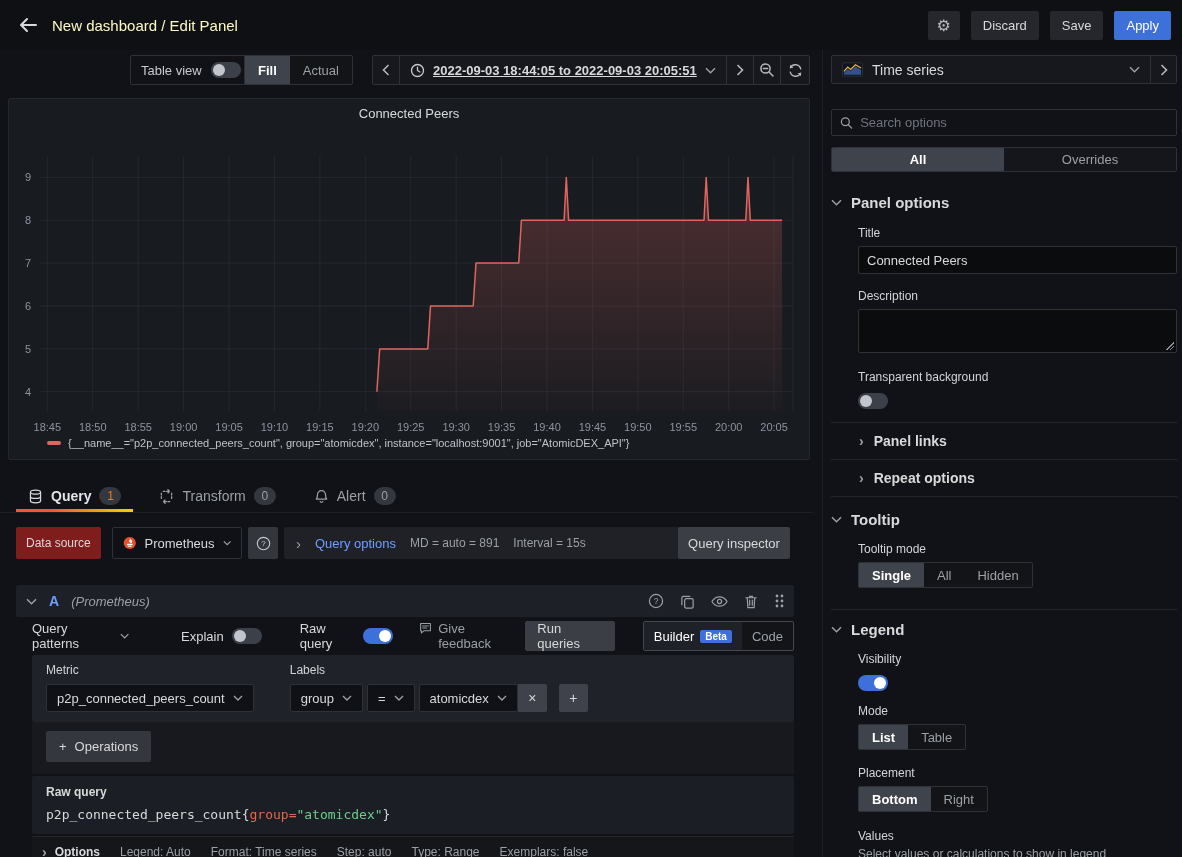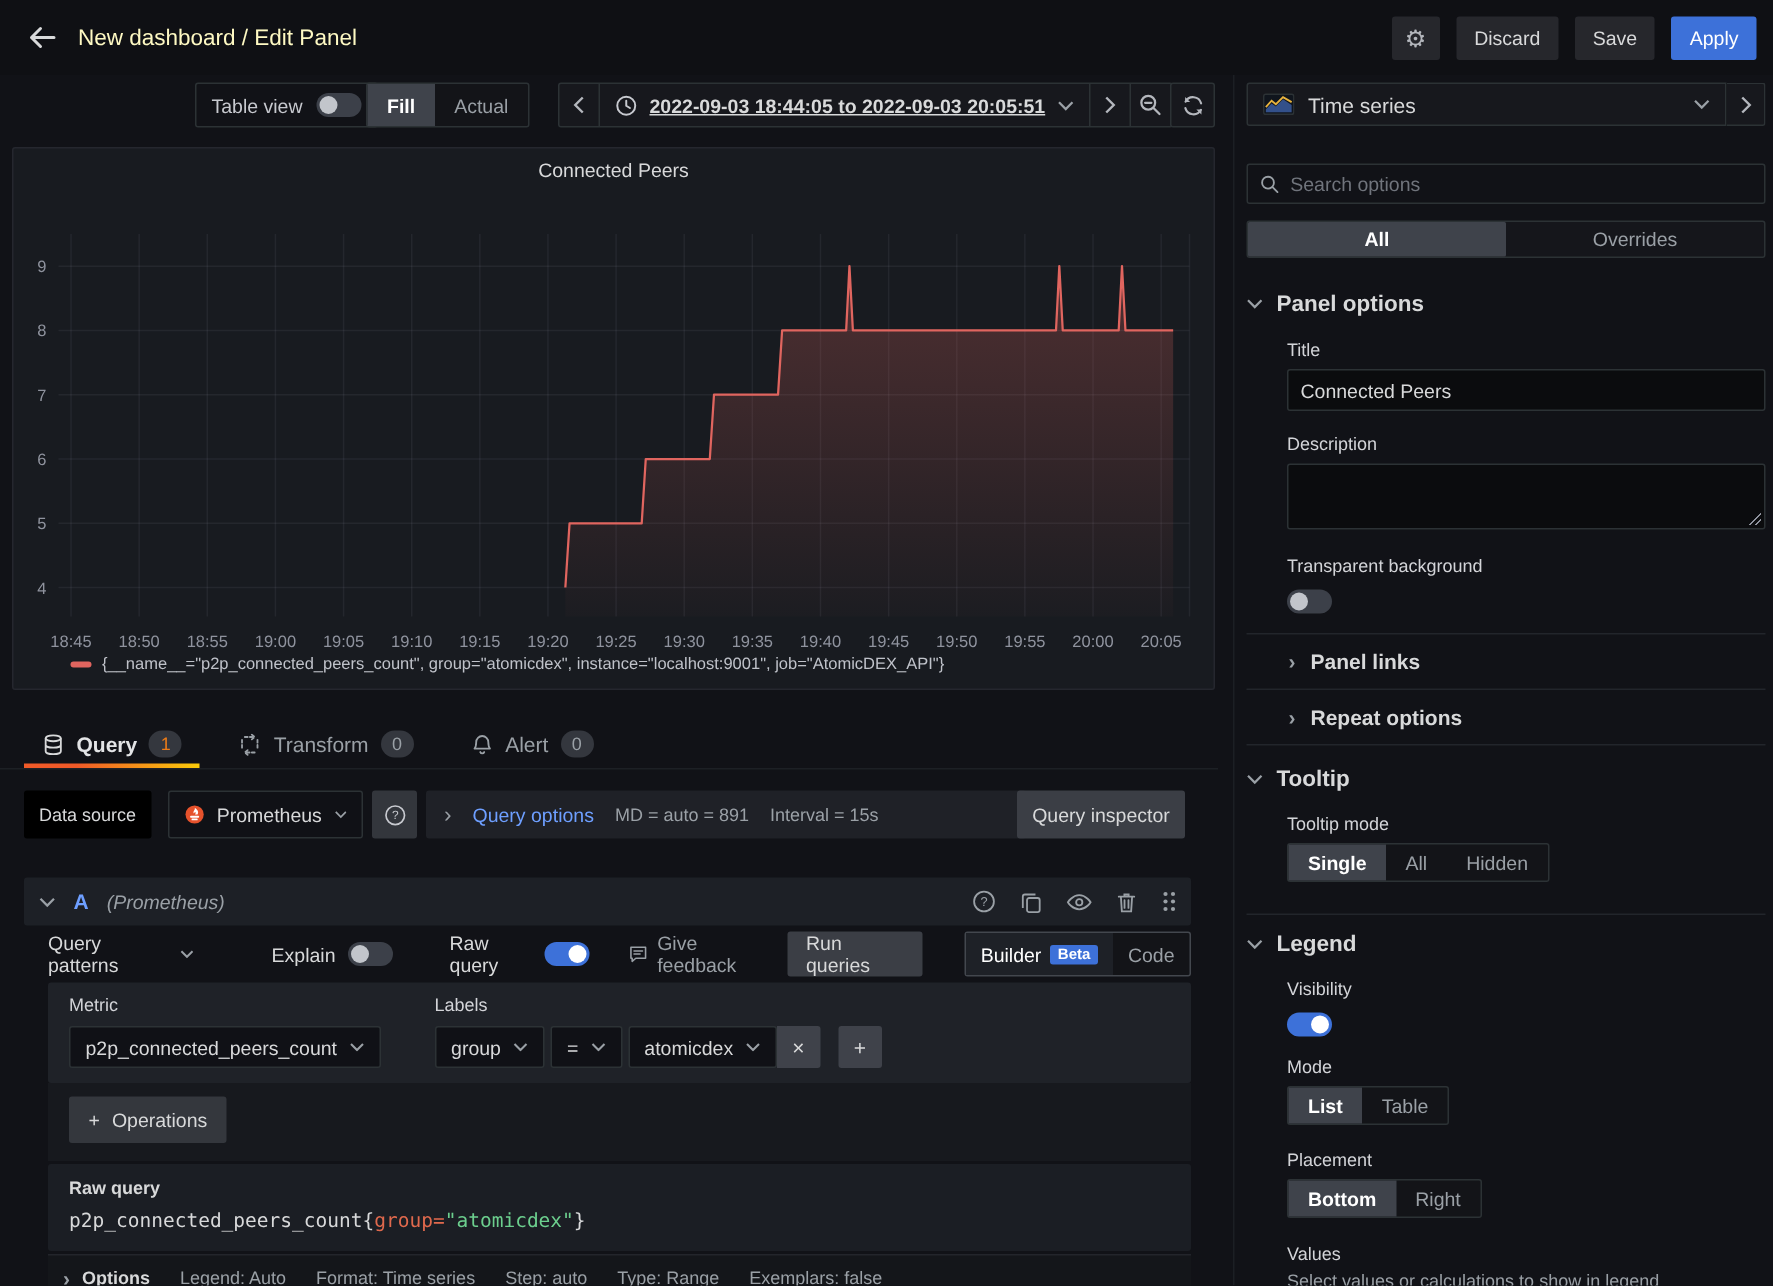--- a/index.html
+++ b/index.html
@@ -51,41 +51,41 @@
   .edit-tabs { position:absolute; top:480px; left:0; width:812px; height:33px; display:flex; padding-left:16px; border-bottom:1px solid #1d2025; }
   .tab { position:relative; display:flex; align-items:center; gap:8px; padding:0 12px; margin-right:14px; color:#9aa0a6; cursor:pointer; }
   .tab .t-label { font-size:14px; }
   .tab.active .t-label { color:#e3e4e6; font-weight:700; }
   .tab.active::after { content:''; position:absolute; left:0; right:0; bottom:0; height:3px; background:linear-gradient(90deg,#f05a28 30%,#fbca0a 99%); }
   .count-pill { background:#34373e; border-radius:9px; min-width:22px; height:18px; padding:0 7px; display:flex; align-items:center; justify-content:center; font-size:12px; color:#9aa0a6; }
   .count-pill.orange { color:#eb7b18; }
 
   
   .ds-row { position:absolute; top:527px; left:16px; width:778px; height:32px; }
-  .gf-label { position:absolute; height:32px; background:#000000; border-radius:2px; display:flex; align-items:center; padding:0 10px; font-size:12px; font-weight:500; color:#d8d9da; }
+  .gf-label { position:absolute; height:32px; background:#7f1d1d; border-radius:2px; display:flex; align-items:center; padding:0 10px; font-size:12px; font-weight:500; color:#d8d9da; }
   .select { background:#101116; border:1px solid #2c3235; border-radius:2px; display:flex; align-items:center; gap:8px; padding:0 10px; color:#d8d9da; cursor:pointer; }
   .ds-picker { position:absolute; left:96px; width:130px; height:32px; }
   .help-btn { position:absolute; left:232px; width:30px; height:32px; background:#33363c; border-radius:2px; display:flex; align-items:center; justify-content:center; cursor:pointer; }
   .qo-bar { position:absolute; left:268px; width:400px; height:32px; background:#1f2127; border-radius:2px; display:flex; align-items:center; gap:14px; padding:0 12px; cursor:pointer; }
   .qo-bar .qo-chev { color:#9aa0a6; font-size:15px; }
   .qo-bar .qo-label { color:#6e9fff; font-weight:500; }
   .qo-bar .qo-stat { color:#9aa0a6; font-size:12px; }
   .qi-btn { position:absolute; left:662px; width:112px; height:32px; background:#3b3e45; border-radius:2px; display:flex; align-items:center; justify-content:center; color:#d8d9da; cursor:pointer; }
 
   
   .q-card { position:absolute; top:585px; left:16px; width:778px; }
   .a-header { height:32px; background:#1d2026; border-radius:2px; display:flex; align-items:center; padding:0 10px; gap:12px; }
   .a-header .ref { color:#6e9fff; font-weight:700; font-size:14px; cursor:pointer; }
   .a-header .hint { color:#9aa0a6; font-style:italic; font-size:13px; }
   .a-icons { margin-left:auto; display:flex; gap:16px; align-items:center; color:#9aa0a6; }
   .a-icons > span { cursor:pointer; display:flex; }
   .a-toolbar { height:38px; display:flex; align-items:center; gap:10px; padding-left:16px; }
   .qp-drop { display:flex; align-items:center; gap:8px; color:#d8d9da; cursor:pointer; padding-right:14px; }
   .tog-field { display:flex; align-items:center; gap:8px; margin-left:28px; color:#d8d9da; }
-  .feedback { display:flex; align-items:center; gap:6px; color:#9aa0a6; margin-left:16px; cursor:pointer; }
+  .feedback { display:flex; gap:6px; color:#9aa0a6; margin-left:16px; cursor:pointer; }
   .run-btn { margin-left:auto; height:30px; padding:0 12px; background:#3b3e45; border-radius:2px; display:flex; align-items:center; color:#d8d9da; cursor:pointer; }
   .bc-group { display:inline-flex; border:1px solid #43474e; border-radius:2px; height:30px; margin-left:18px; background:#131418; }
   .bc-seg { padding:0 10px; display:flex; align-items:center; gap:6px; color:#9aa0a6; cursor:pointer; }
   .bc-seg.sel { color:#fff; background:#1e2127; }
   .beta { background:#3d71d9; color:#fff; font-size:10px; font-weight:700; border-radius:2px; padding:1px 5px; }
 
   .editor-area { background:#1f2228; border-radius:2px; margin-left:16px; padding:8px 14px 10px; display:flex; gap:36px; }
   .field-label { font-size:12px; font-weight:500; color:#d3d4d8; margin-bottom:7px; display:block; }
   .sel-row { display:flex; align-items:stretch; }
   .metric-sel { height:28px; font-size:13px; }

